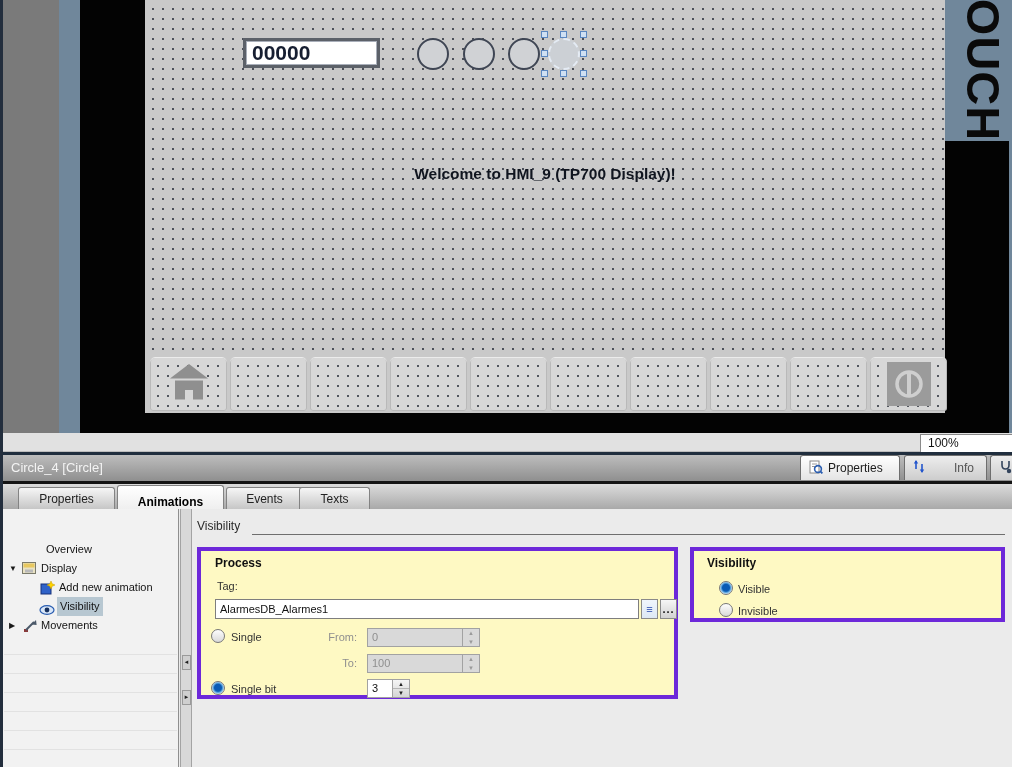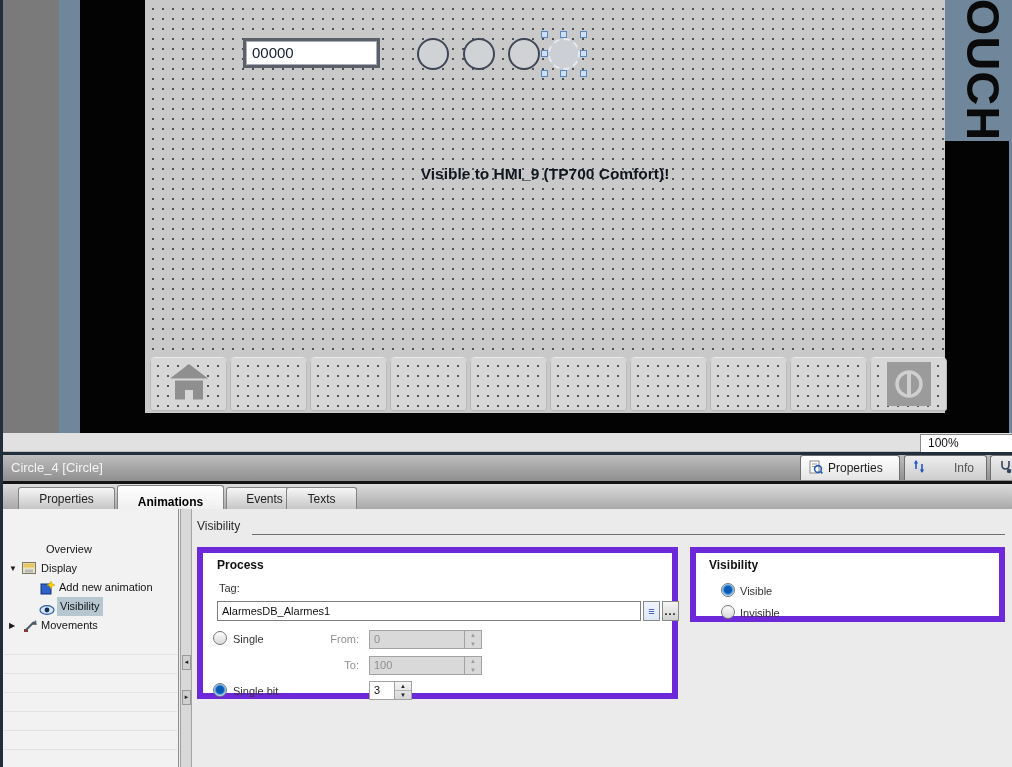--- a/index.html
+++ b/index.html
@@ -19,21 +19,21 @@
   .touch-strip{left:945px;top:0;width:67px;height:141px;background:#70879b;overflow:hidden;}
   .touch-text{position:absolute;left:62px;top:-30px;transform:rotate(90deg);transform-origin:0 0;
       font-size:47px;font-weight:bold;line-height:1;letter-spacing:1px;color:#0a0a0a;white-space:nowrap;}
 
   .canvas{left:145px;top:0;width:800px;height:413px;background-color:#c9c9c9;
       background-image:radial-gradient(#4b4f59 0.9px, transparent 1.05px);
       background-size:10px 10px;background-position:3px 4px;}
 
   .io-field{position:absolute;left:98px;top:38px;width:137px;height:30px;background:#fff;
       border:3px solid #5c6169;box-shadow:inset 0 0 0 1px #a9afba;box-sizing:border-box;
-      font-size:15px;font-weight:normal;color:#161e31;line-height:24px;padding-left:6px;}
+      font-size:21px;font-weight:bold;color:#161e31;line-height:24px;padding-left:6px;}
   .circle{position:absolute;top:38px;width:32px;height:32px;border-radius:50%;
       background:#d0d2d5;border:2px solid #3f4654;box-sizing:border-box;}
   .circle.selected{border:2px dashed #e4ebf4;background:#ccd0d5;}
   .handle{position:absolute;width:7px;height:7px;background:#cfe0f3;border:1px solid #5b87c0;box-sizing:border-box;}
 
   .welcome{position:absolute;left:0;right:0;top:165px;text-align:center;
       font-size:15.5px;font-weight:bold;color:#10151f;}
 
   .btnbar{position:absolute;left:5px;top:357px;display:flex;gap:3px;}
   .hmi-btn{width:77px;height:54px;border-radius:5px 5px 3px 3px;background-color:#d7d7d7;
@@ -77,21 +77,21 @@
   .tarrow{position:absolute;top:0;font-size:8px;color:#1a1a1a;line-height:19px;}
 
   .splitter{position:absolute;left:177px;top:0;width:12px;height:258px;background:#d8d8d8;
       border-left:1px solid #a3a3a3;border-right:1px solid #a3a3a3;box-sizing:border-box;}
   .split-btn{position:absolute;left:1px;width:9px;height:15px;background:#cfcfcf;border:1px solid #9a9a9a;
       box-sizing:border-box;font-size:6px;line-height:13px;text-align:center;color:#222;padding:0;}
 
   .sec-head{position:absolute;left:197px;top:519px;font-size:12px;color:#2a2a2a;}
   .sec-line{position:absolute;left:252px;top:534px;width:753px;height:1px;background:#6e6e6e;}
 
-  .gpanel{position:absolute;background:#ffffff;border:6px solid #6d28d9;box-sizing:border-box;}
+  .gpanel{position:absolute;background:#fef9c3;border:4px solid #6d28d9;box-sizing:border-box;}
   .gtitle{position:absolute;font-size:12px;font-weight:bold;color:#111;}
   .flabel{position:absolute;font-size:11px;color:#333;}
   .flabel.dis{color:#8f8f8f;}
   .tag-input{position:absolute;width:424px;height:20px;box-sizing:border-box;border:1px solid #7e7e7e;
       background:#fff;font-size:11px;color:#111;padding:0 4px;font-family:"Liberation Sans",sans-serif;}
   .sq-btn{position:absolute;width:17px;height:20px;box-sizing:border-box;border:1px solid #8a8a8a;
       display:flex;align-items:center;justify-content:center;font-size:11px;}
   .btn-list{background:linear-gradient(#f0f5fc,#dde8f5);color:#2244aa;font-weight:bold;}
   .btn-browse{background:linear-gradient(#f6f6f6,#d2d2d2);color:#111;font-weight:bold;letter-spacing:1px;}
 
@@ -136,21 +136,21 @@
       <div class="handle" style="left:0;top:0;"></div>
       <div class="handle" style="left:19px;top:0;"></div>
       <div class="handle" style="left:39px;top:0;"></div>
       <div class="handle" style="left:0;top:19px;"></div>
       <div class="handle" style="left:39px;top:19px;"></div>
       <div class="handle" style="left:0;top:39px;"></div>
       <div class="handle" style="left:19px;top:39px;"></div>
       <div class="handle" style="left:39px;top:39px;"></div>
     </div>
 
-    <div class="welcome">Visible to HMI_9 (TP700 Comfort)!</div>
+    <div class="welcome">Welcome to HMI_9 (TP700 Display)!</div>
 
     <div class="btnbar">
       <div class="hmi-btn">
         <span>
           <svg width="42" height="40" viewBox="0 0 42 40">
             <polygon points="21,2 40,16.5 2,16.5" fill="#8f8f8f"></polygon>
             <rect x="7" y="18.5" width="28" height="19" fill="#8f8f8f"></rect>
             <rect x="17" y="28" width="8" height="10" fill="#d7d7d7"></rect>
           </svg>
         </span>
@@ -223,21 +223,21 @@
   <div class="abs tabstrip">
     <div class="tab inactive" style="left:15px;width:97px;">
       <span>Properties</span>
     </div>
     <div class="tab active" style="left:114px;width:107px;">
       <span>Animations</span>
     </div>
     <div class="tab inactive" style="left:223px;width:77px;">
       <span>Events</span>
     </div>
-    <div class="tab inactive" style="left:283px;width:71px;">
+    <div class="tab inactive" style="left:296px;width:71px;">
       <span>Texts</span>
     </div>
   </div>
 
   <div class="abs content">
 
     <div class="tree">
       <div class="trow" style="top:31px;">
         <span class="lbl" style="left:43px;">Overview</span>
       </div>

